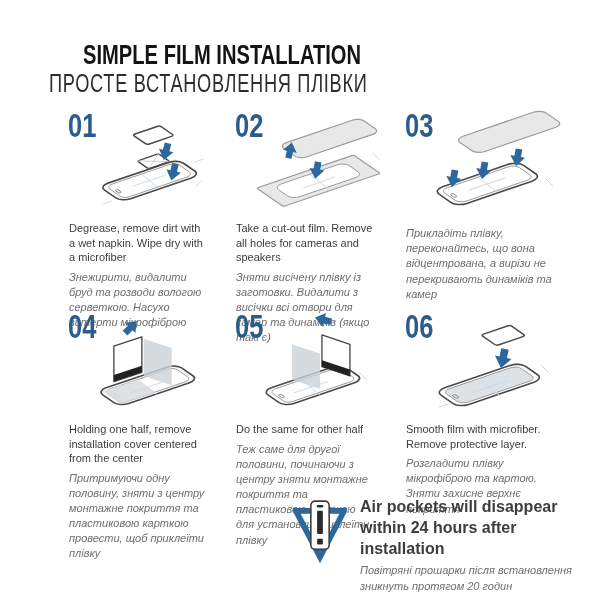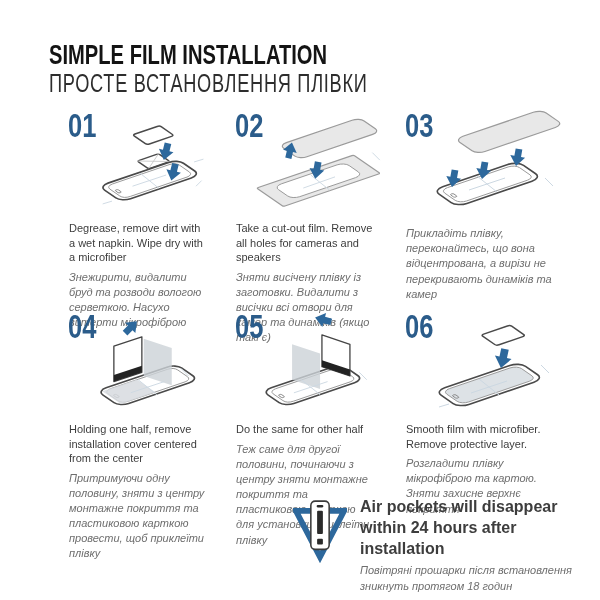--- a/index.html
+++ b/index.html
@@ -1,19 +1,19 @@
 <!DOCTYPE html>
 <html><head>
 <meta charset="utf-8">
 <style>
   html,body{margin:0;padding:0;background:#fff;}
   .canvas{position:relative;width:600px;height:600px;background:#fff;overflow:hidden;
           font-family:"Liberation Sans",sans-serif;}
   
-  .title-block{position:absolute;left:49px;top:40px;}
+  .title-block{position:absolute;left:49px;top:40px;text-align:center;}
   .title-en{display:inline-block;font-size:28px;font-weight:800;color:#141414;
             transform:scaleX(0.72);transform-origin:left;white-space:nowrap;line-height:1.05;letter-spacing:0px;}
   .title-uk{display:inline-block;font-size:26px;font-weight:400;color:#2d2d2d;
             transform:scaleX(0.70);transform-origin:left;white-space:nowrap;line-height:1.05;letter-spacing:1px;margin-top:1px;}
   
   .steps{position:absolute;left:48px;top:106px;width:522px;
          display:grid;grid-template-columns:167px 170px 185px;grid-template-rows:201px 215px;}
   .step{position:relative;margin-left:20px;}
   .step-number{position:absolute;left:0;top:2px;font-size:34px;font-weight:800;color:#2b5c8a;
                transform:scaleX(0.75);transform-origin:left;line-height:1;}
@@ -172,17 +172,17 @@
   <div class="warning">
     <svg class="w-icon" width="54" height="70" viewBox="0 0 56 70">
       <path d="M3 13 H53 L28 61 Z" fill="none" stroke="#2d689c" stroke-width="6" stroke-linejoin="miter"></path>
       <rect x="18.5" y="3" width="19" height="50" rx="4.5" fill="#fff" stroke="#3a3a3a" stroke-width="1.6"></rect>
       <rect x="24.5" y="7" width="7" height="2.6" rx="1.2" fill="#2b2b2b"></rect>
       <rect x="25" y="13" width="6" height="24" rx="1" fill="#2b2b2b"></rect>
       <rect x="25" y="42" width="6" height="6" rx="1" fill="#2b2b2b"></rect>
     </svg>
     <div>
       <div class="w-en">Air pockets will disappear within 24 hours after installation</div>
-      <div class="w-uk">Повітряні прошарки після встановлення зникнуть протягом 18 годин</div>
+      <div class="w-uk">Повітряні прошарки після встановлення зникнуть протягом 20 годин</div>
     </div>
   </div>
 
 </div>
 
 </body></html>

